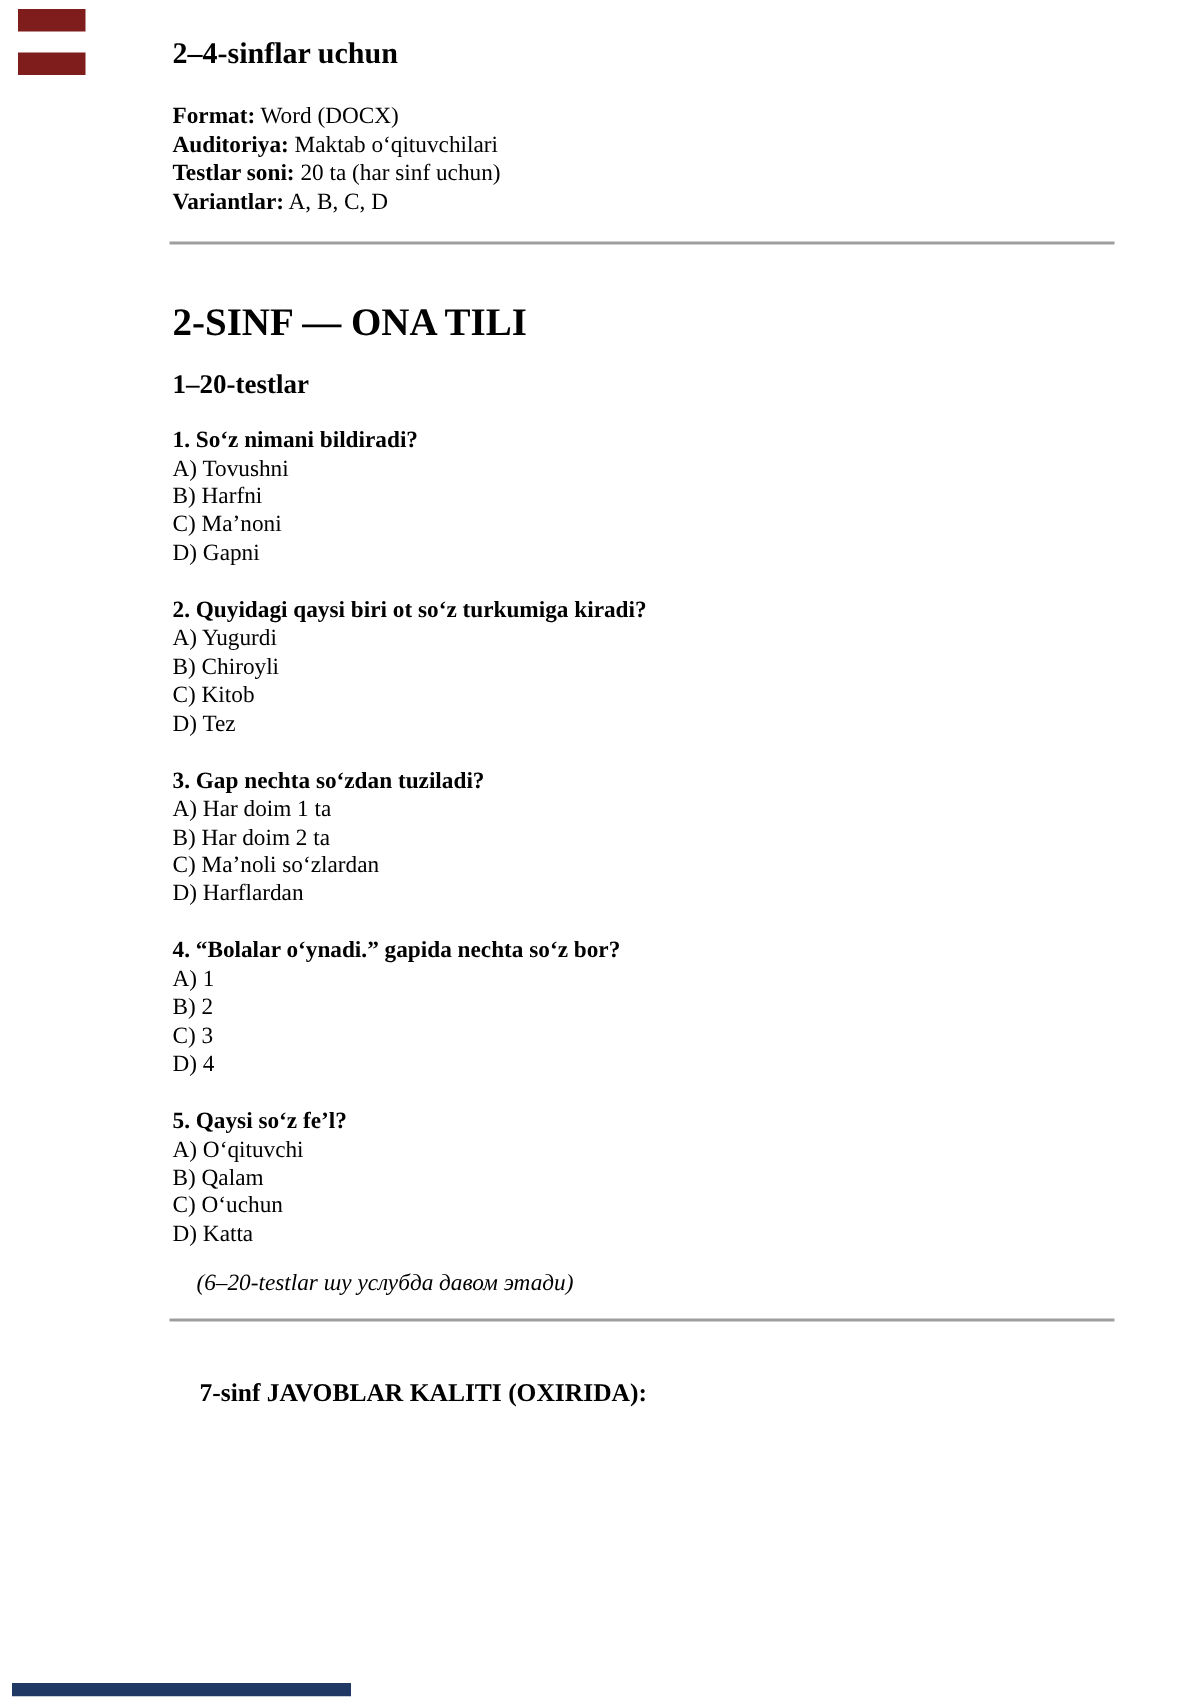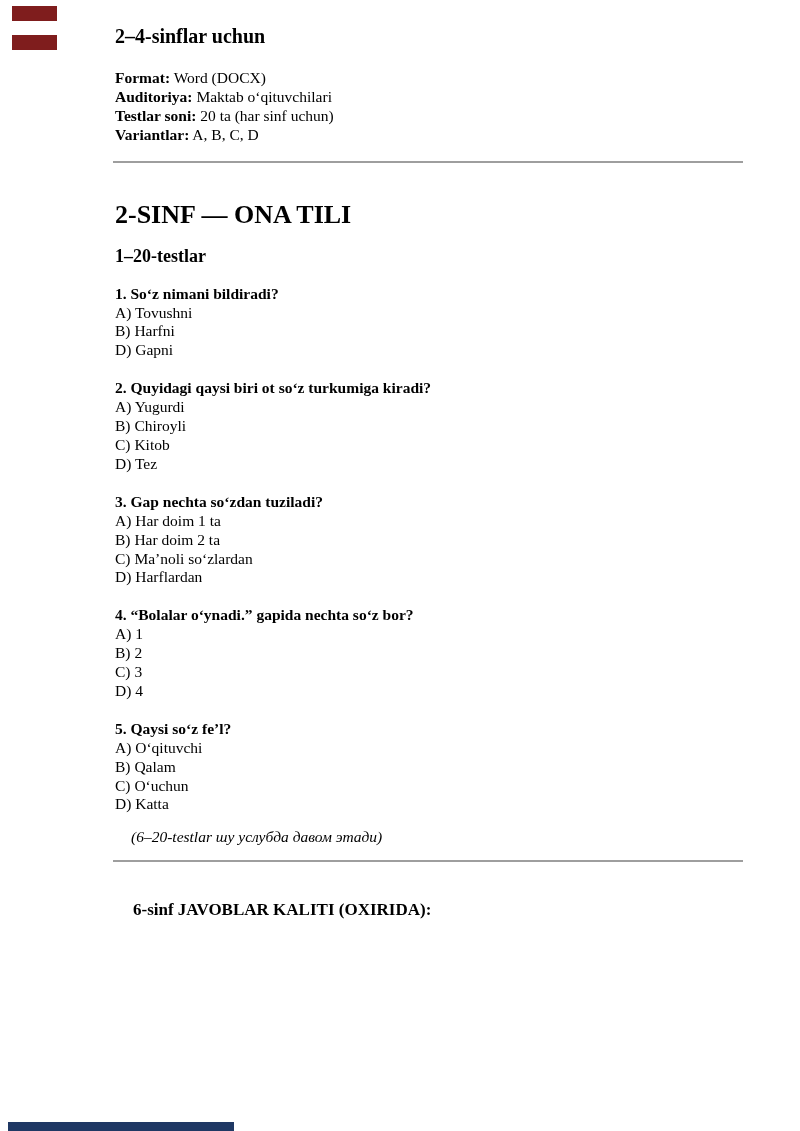--- a/index.html
+++ b/index.html
@@ -50,20 +50,21 @@
   <hr class="rule">
 
   <h2 class="section-heading">2-SINF — ONA TILI</h2>
 
   <div class="tests-range">1–20-testlar</div>
 
   <div class="question">
     <div class="q-text">1. So‘z nimani bildiradi?</div>
     <div class="q-option">A) Tovushni</div>
     <div class="q-option">B) Harfni</div>
+    <div class="q-option">C) Ma’noni</div>
     <div class="q-option">D) Gapni</div>
   </div>
 
   <div class="question">
     <div class="q-text">2. Quyidagi qaysi biri ot so‘z turkumiga kiradi?</div>
     <div class="q-option">A) Yugurdi</div>
     <div class="q-option">B) Chiroyli</div>
     <div class="q-option">C) Kitob</div>
     <div class="q-option">D) Tez</div>
   </div>
@@ -89,15 +90,15 @@
     <div class="q-option">A) O‘qituvchi</div>
     <div class="q-option">B) Qalam</div>
     <div class="q-option">C) O‘uchun</div>
     <div class="q-option">D) Katta</div>
   </div>
 
   <div class="continuation-note">(6–20-testlar шу услубда давом этади)</div>
 
   <hr class="rule rule-2">
 
-  <div class="answer-key">6-sinf JAVOBLAR KALITI (OXIRIDA):</div>
+  <div class="answer-key">7-sinf JAVOBLAR KALITI (OXIRIDA):</div>
 
 </div>
 
 </body></html>

